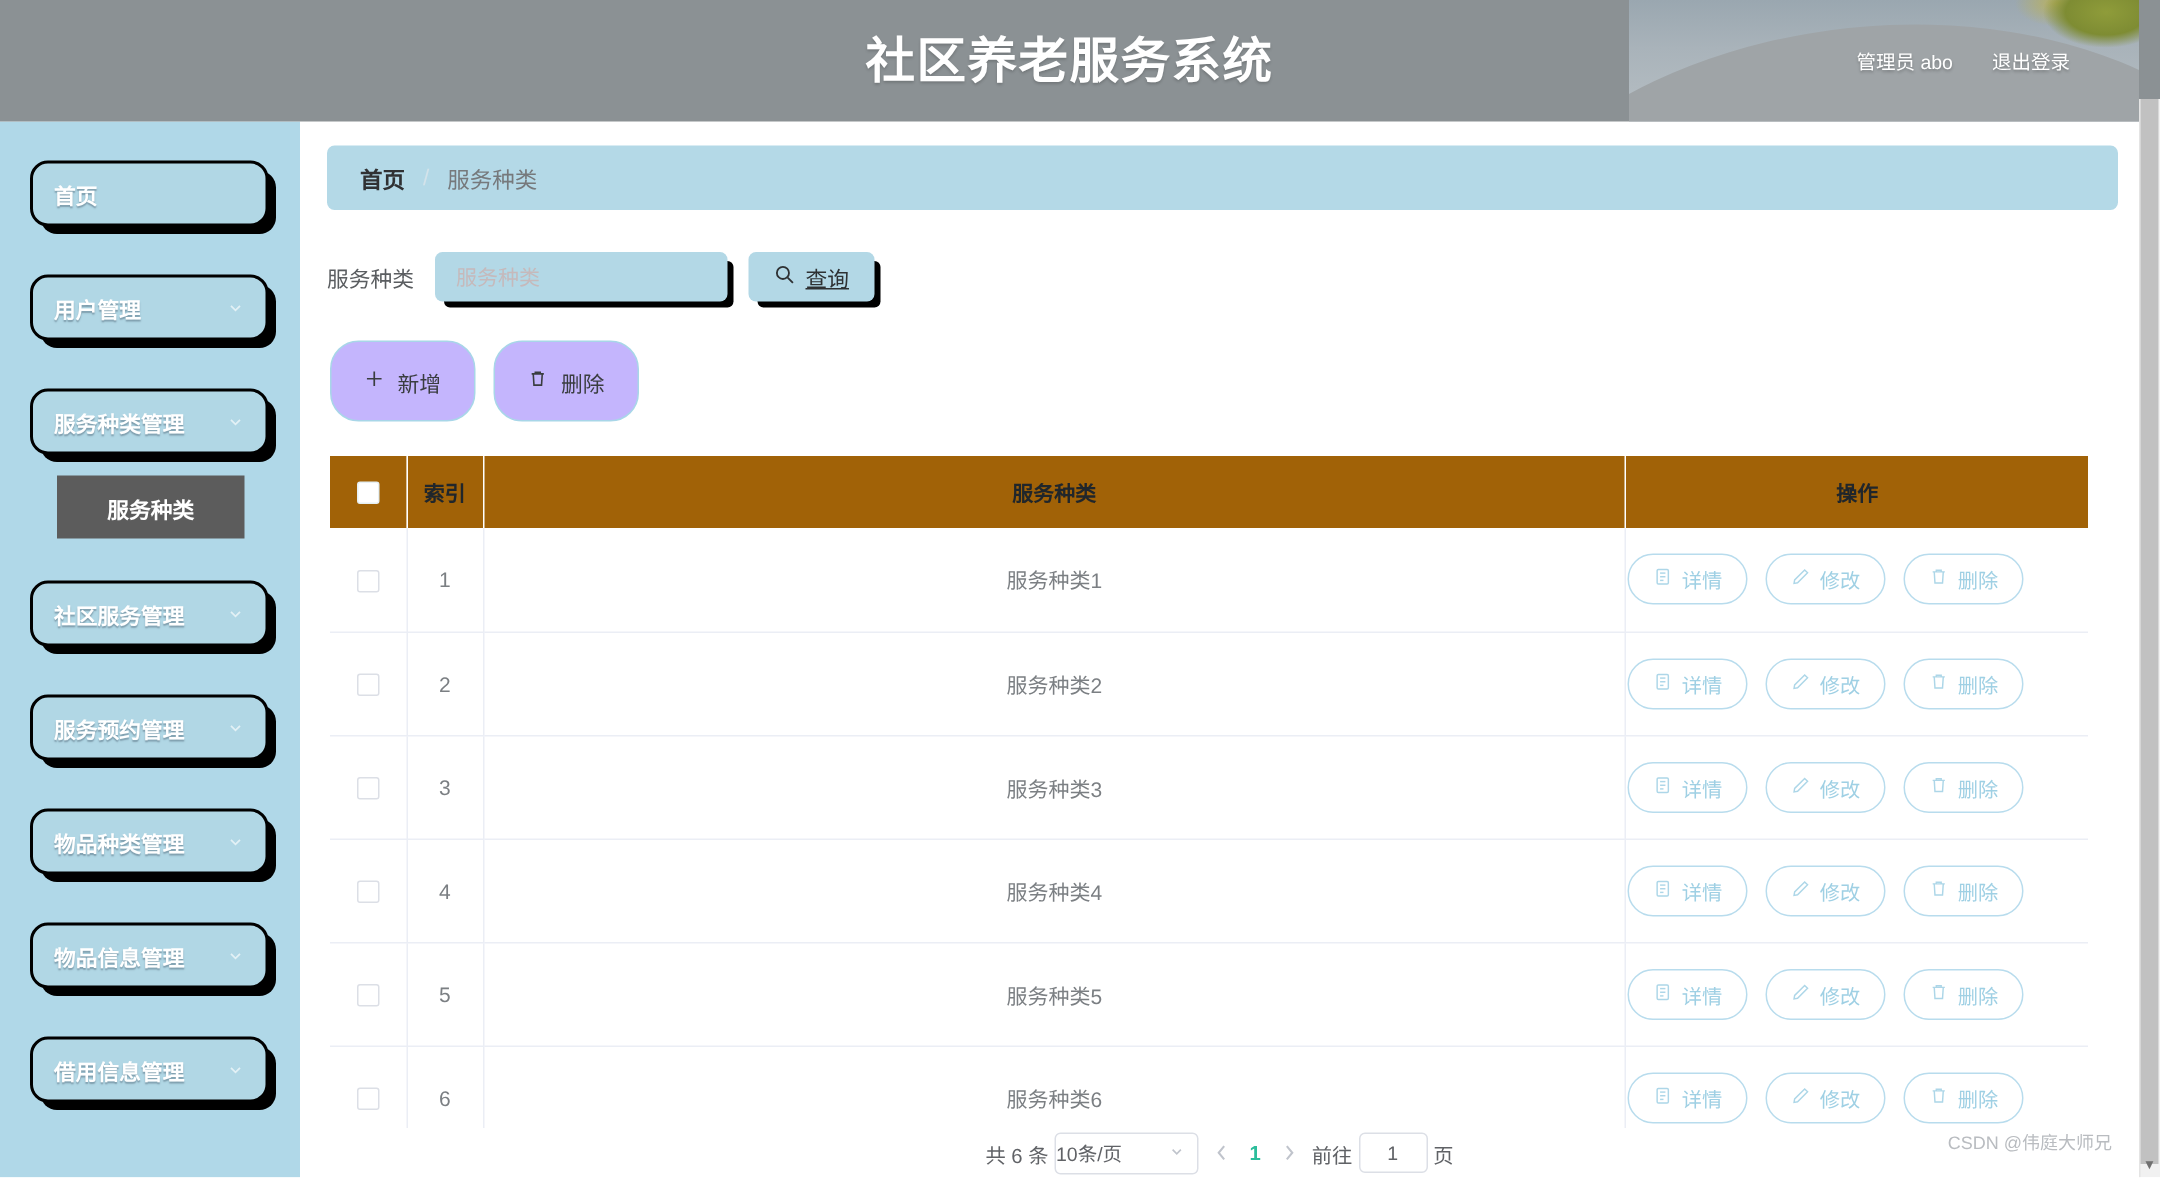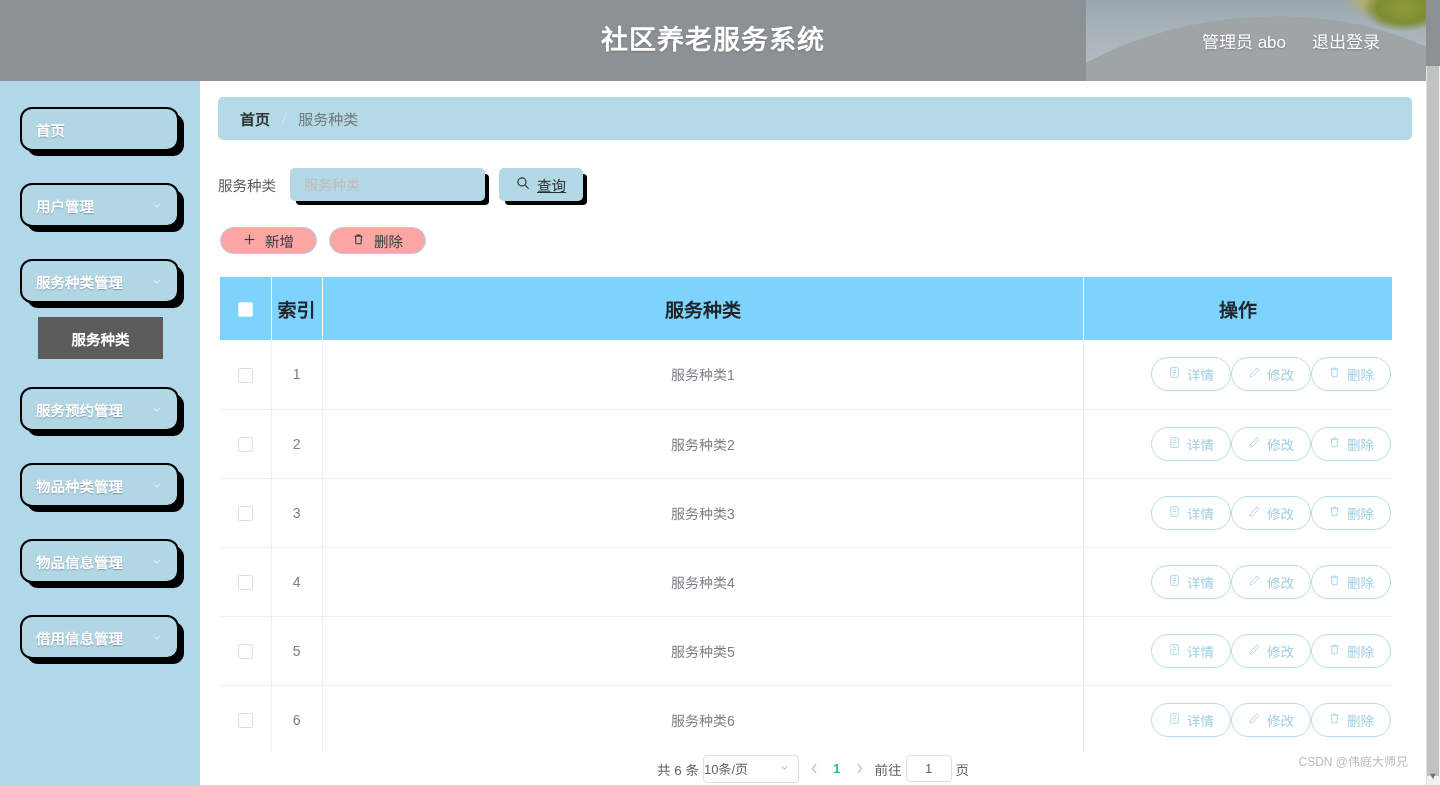--- a/index.html
+++ b/index.html
@@ -33,32 +33,32 @@
     content: "";
     position: absolute; left: -120px; top: 18px; width: 560px; height: 260px;
     background: #9fa4a7;
     border-radius: 50% 50% 0 0 / 70% 70% 0 0;
     transform: rotate(-6deg);
   }
   .header-title {
     position: absolute; left: 0; top: 0; width: 1426px; line-height: 81px;
     text-align: center;
     color: #ffffff;
-    font-size: 27px; font-weight: bold;
+    font-size: 33px; font-weight: bold;
     letter-spacing: 1px;
     z-index: 3;
     text-shadow: 0 1px 2px rgba(0,0,0,.18);
   }
   .header-right {
     position: absolute; right: 46px; top: 0; height: 81px;
     display: flex; align-items: center; gap: 26px;
     z-index: 4;
   }
   .header-right span {
-    color: #ffffff; font-size: 17px; cursor: pointer;
+    color: #ffffff; font-size: 13px; cursor: pointer;
     text-shadow: 0 1px 2px rgba(0,0,0,.25);
   }
 
   
   .sidebar {
     position: absolute; left: 0; top: 81px; width: 200px; height: 704px;
     background: #b0d8e8;
     overflow: hidden;
     z-index: 4;
   }
@@ -132,36 +132,36 @@
     font-size: 14.5px; color: #2e3133;
     font-family: inherit; cursor: pointer;
   }
   .search-btn .txt { text-decoration: underline; }
 
   .toolbar {
     margin: 26px 0 0 20px;
     display: flex; gap: 12px;
   }
   .pill-btn {
-    height: 27px; padding: 0 22px;
-    background: #fca5a5;
+    height: 54px; padding: 0 22px;
+    background: #c4b5fd;
     border: 1.5px solid #a8d6e8;
     border-radius: 19px;
     display: inline-flex; align-items: center; gap: 9px;
     font-size: 14.5px; color: #3a3d40;
     font-family: inherit; cursor: pointer;
   }
 
   
   .table-wrap { margin: 23px 0 0 20px; width: 1172px; }
   table { border-collapse: collapse; width: 1172px; table-layout: fixed; }
   thead th {
-    background: #7dd3fc;
-    height: 63px;
-    font-size: 19px; font-weight: bold; color: #20262b;
+    background: #a16207;
+    height: 48px;
+    font-size: 14px; font-weight: bold; color: #20262b;
     border-right: 1px solid #ffffff;
   }
   thead th:last-child { border-right: none; }
   .col-check { width: 51px; }
   .col-index { width: 51px; }
   .col-type  { width: 761px; }
   .col-ops   { width: 308px; }
 
   tbody td {
     height: 69px;
@@ -177,21 +177,21 @@
     width: 15px; height: 15px; display: inline-block;
     border: 1px solid #dcdfe6; border-radius: 2px;
     background: #ffffff; cursor: pointer; vertical-align: middle;
   }
   .cb-head {
     width: 15px; height: 15px; display: inline-block;
     border: 1px solid #e6eff3; border-radius: 2px;
     background: #ffffff; cursor: pointer; vertical-align: middle;
   }
 
-  .ops { display: flex; justify-content: flex-end; }
+  .ops { display: flex; justify-content: flex-start; gap: 12px; }
   .op-btn {
     height: 34px; padding: 0 16px;
     background: #ffffff;
     border: 1.5px solid #b8dced;
     border-radius: 17px;
     display: inline-flex; align-items: center; gap: 6px;
     font-size: 13.5px; color: #9fd0e4;
     font-family: inherit; cursor: pointer;
   }
   .op-btn svg { opacity: .85; }
@@ -280,20 +280,28 @@
         </div>
         <div class="menu-item">
           <span class="m-label">服务种类管理</span>
           <span class="chev">
             <svg width="12" height="12" viewBox="0 0 16 16" fill="none" stroke="#ffffff" stroke-width="1.5">
               <polyline points="4,6.5 8,10.5 12,6.5"></polyline>
             </svg>
           </span>
         </div>
         <div class="submenu-item">服务种类</div>
+        <div class="menu-item">
+          <span class="m-label">社区服务管理</span>
+          <span class="chev">
+            <svg width="12" height="12" viewBox="0 0 16 16" fill="none" stroke="#ffffff" stroke-width="1.5">
+              <polyline points="4,6.5 8,10.5 12,6.5"></polyline>
+            </svg>
+          </span>
+        </div>
         <div class="menu-item">
           <span class="m-label">服务预约管理</span>
           <span class="chev">
             <svg width="12" height="12" viewBox="0 0 16 16" fill="none" stroke="#ffffff" stroke-width="1.5">
               <polyline points="4,6.5 8,10.5 12,6.5"></polyline>
             </svg>
           </span>
         </div>
         <div class="menu-item">
           <span class="m-label">物品种类管理</span>

